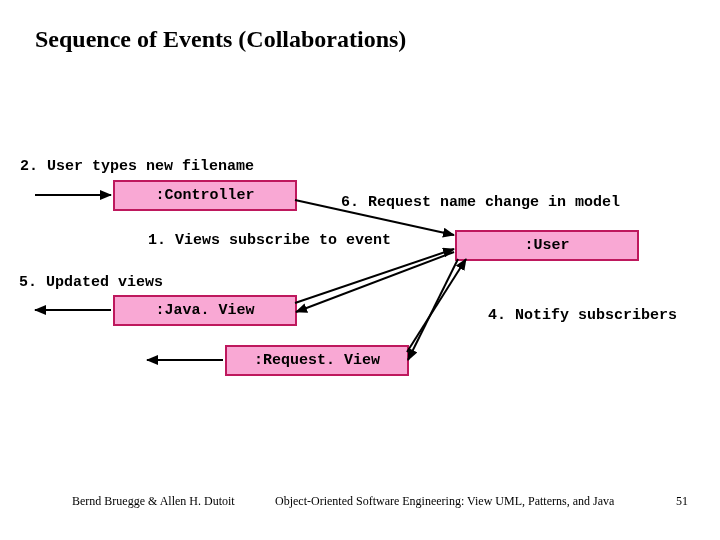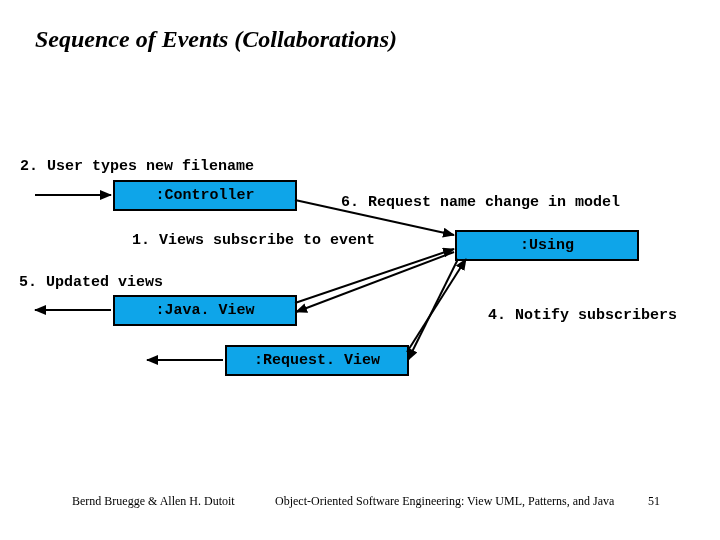--- a/index.html
+++ b/index.html
@@ -1,34 +1,34 @@
 <!DOCTYPE html>
 <html><head>
 <meta charset="utf-8">
 <style>
 html,body{margin:0;padding:0;width:720px;height:540px;background:#fff;font-family:"Times New Roman",Times,serif;position:relative}
-.title{position:absolute;left:35px;top:26px;font-size:24px;font-style:italic;font-weight:bold}
-.box{position:absolute;border:2px solid #000000;background:#0ea5e9;text-align:center;font-family:"Courier New",monospace;font-weight:bold;font-size:15px;display:flex;align-items:center;justify-content:center}
+.title{position:absolute;left:35px;top:26px;font-size:24px;font-weight:bold}
+.box{position:absolute;border:2px solid #be185d;background:#f9a8d4;text-align:center;font-family:"Courier New",monospace;font-weight:bold;font-size:15px;display:flex;align-items:center;justify-content:center}
 .label{position:absolute;font-family:"Courier New",monospace;font-weight:bold;font-size:15px;white-space:nowrap}
 .footer{position:absolute;font-family:"Times New Roman",serif;font-size:12px}
 svg{position:absolute;left:0;top:0;pointer-events:none}
 </style>
 </head>
 <body>
 
 <div class="title">Sequence of Events (Collaborations)</div>
 
 <div class="label" style="left:20px;top:158px">2. User types new filename</div>
 <div class="label" style="left:341px;top:194px">6. Request name change in model</div>
-<div class="label" style="left:132px;top:232px">1. Views subscribe to event</div>
+<div class="label" style="left:148px;top:232px">1. Views subscribe to event</div>
 <div class="label" style="left:19px;top:274px">5. Updated views</div>
 <div class="label" style="left:488px;top:307px">4. Notify subscribers</div>
 
 <div class="box" style="left:113px;top:180px;width:180px;height:27px">:Controller</div>
-<div class="box" style="left:455px;top:230px;width:180px;height:27px">:Using</div>
+<div class="box" style="left:455px;top:230px;width:180px;height:27px">:User</div>
 <div class="box" style="left:113px;top:295px;width:180px;height:27px">:Java. View</div>
 <div class="box" style="left:225px;top:345px;width:180px;height:27px">:Request. View</div>
 
 <svg width="720" height="540">
   <defs>
     <marker id="ah" markerWidth="12" markerHeight="10" refX="11" refY="5" orient="auto" markerUnits="userSpaceOnUse">
       <polygon points="0,0 12,5 0,10" fill="#000"></polygon>
     </marker>
   </defs>
 
@@ -44,13 +44,13 @@
 
   <line x1="458" y1="259" x2="408" y2="360" stroke="#000" stroke-width="2" marker-end="url(#ah)"></line>
 
   <line x1="111" y1="310" x2="35" y2="310" stroke="#000" stroke-width="2" marker-end="url(#ah)"></line>
 
   <line x1="223" y1="360" x2="147" y2="360" stroke="#000" stroke-width="2" marker-end="url(#ah)"></line>
 </svg>
 
 <div class="footer" style="left:72px;top:494px">Bernd Bruegge &amp; Allen H. Dutoit</div>
 <div class="footer" style="left:275px;top:494px">Object-Oriented Software Engineering: View UML, Patterns, and Java</div>
-<div class="footer" style="left:648px;top:494px">51</div>
+<div class="footer" style="left:676px;top:494px">51</div>
 
 </body></html>

